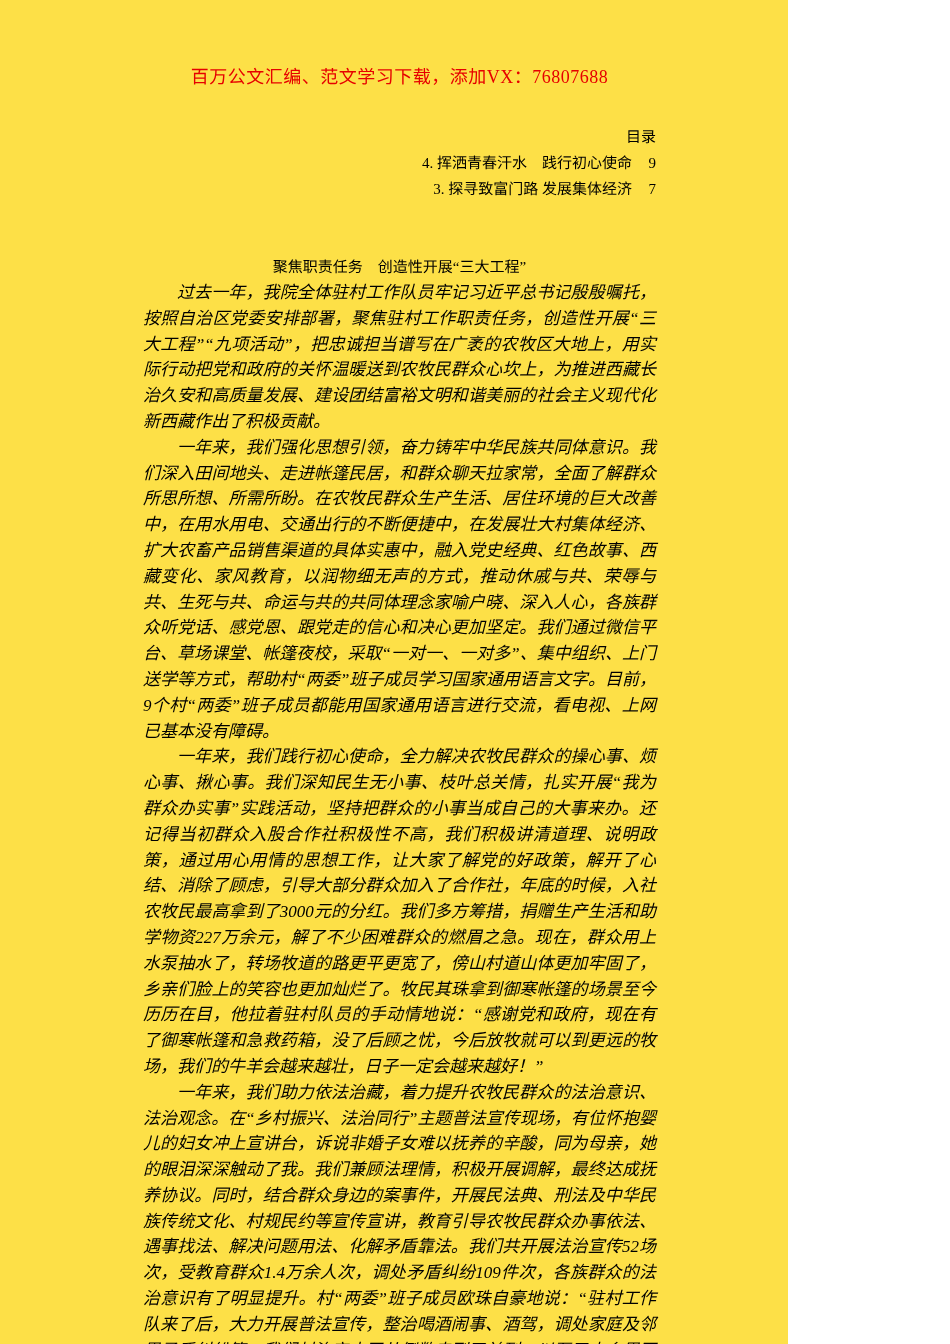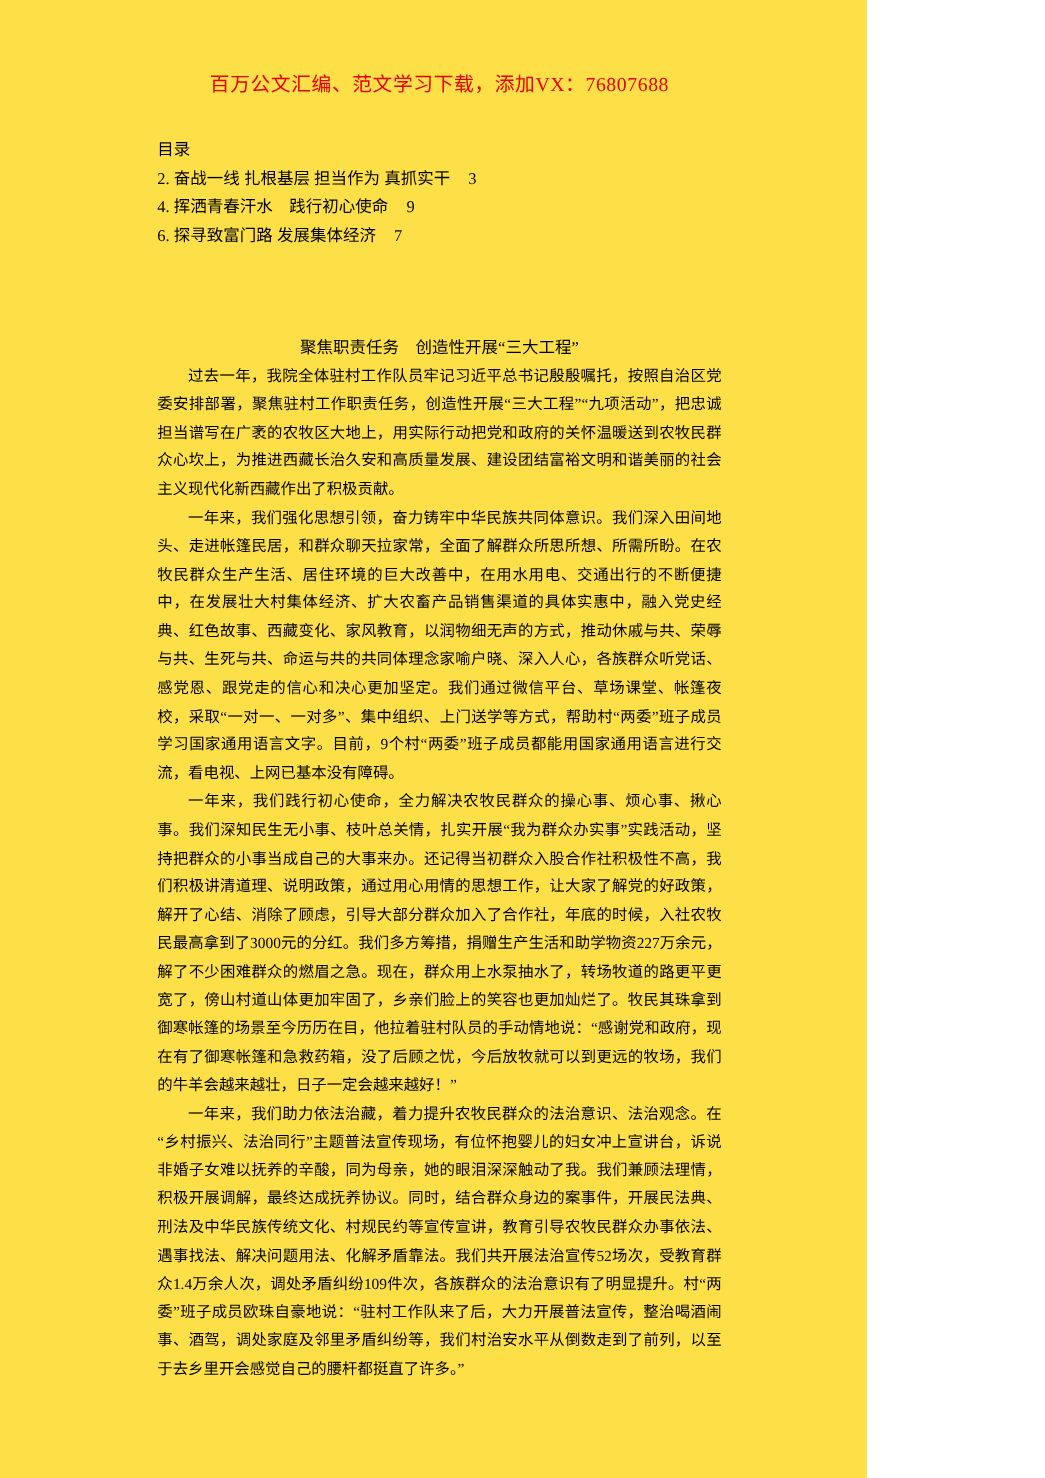--- a/index.html
+++ b/index.html
@@ -26,67 +26,66 @@
     color: #e60000;
     font-size: 18px;
     line-height: 26px;
     letter-spacing: 0.5px;
     margin: 0 0 0 0;
   }
   .toc {
     margin-top: 34px;
     font-size: 15px;
     line-height: 26px;
+    text-align: right;
   }
   .toc-heading {
     margin: 0;
   }
   .toc-item {
     margin: 0;
     white-space: nowrap;
   }
   .toc-page {
     padding-left: 1.1em;
   }
   .article-title {
-    margin-top: 76px;
+    margin-top: 52px;
     text-align: center;
     font-size: 15px;
     line-height: 26px;
   }
   .article-body {
     margin-top: 0;
   }
   .article-body p {
     margin: 0;
-    font-size: 14px;
+    font-size: 17px;
     line-height: 25.8px;
     text-indent: 2em;
     text-align: justify;
     word-break: break-all;
+    font-style: italic;
   }
 </style>
 </head>
 <body>
 
 <div class="page">
 
   <div class="promo-banner" style="color: rgb(230, 0, 0);">百万公文汇编、范文学习下载，添加VX：76807688</div>
 
   <div class="toc">
     <div class="toc-heading">目录</div>
 
     <div class="toc-item">
-      <span>2. 奋战一线 扎根基层 担当作为 真抓实干</span><span class="toc-page">3</span>
-    </div>
-    <div class="toc-item">
       <span>4. 挥洒青春汗水　践行初心使命</span><span class="toc-page">9</span>
     </div>
     <div class="toc-item">
-      <span>6. 探寻致富门路 发展集体经济</span><span class="toc-page">7</span>
+      <span>3. 探寻致富门路 发展集体经济</span><span class="toc-page">7</span>
     </div>
   </div>
 
   <div class="article-title">聚焦职责任务　创造性开展“三大工程”</div>
 
   <div class="article-body">
     <p>过去一年，我院全体驻村工作队员牢记习近平总书记殷殷嘱托，按照自治区党委安排部署，聚焦驻村工作职责任务，创造性开展“三大工程”“九项活动”，把忠诚担当谱写在广袤的农牧区大地上，用实际行动把党和政府的关怀温暖送到农牧民群众心坎上，为推进西藏长治久安和高质量发展、建设团结富裕文明和谐美丽的社会主义现代化新西藏作出了积极贡献。</p>
     <p>一年来，我们强化思想引领，奋力铸牢中华民族共同体意识。我们深入田间地头、走进帐篷民居，和群众聊天拉家常，全面了解群众所思所想、所需所盼。在农牧民群众生产生活、居住环境的巨大改善中，在用水用电、交通出行的不断便捷中，在发展壮大村集体经济、扩大农畜产品销售渠道的具体实惠中，融入党史经典、红色故事、西藏变化、家风教育，以润物细无声的方式，推动休戚与共、荣辱与共、生死与共、命运与共的共同体理念家喻户晓、深入人心，各族群众听党话、感党恩、跟党走的信心和决心更加坚定。我们通过微信平台、草场课堂、帐篷夜校，采取“一对一、一对多”、集中组织、上门送学等方式，帮助村“两委”班子成员学习国家通用语言文字。目前，9个村“两委”班子成员都能用国家通用语言进行交流，看电视、上网已基本没有障碍。</p>
     <p>一年来，我们践行初心使命，全力解决农牧民群众的操心事、烦心事、揪心事。我们深知民生无小事、枝叶总关情，扎实开展“我为群众办实事”实践活动，坚持把群众的小事当成自己的大事来办。还记得当初群众入股合作社积极性不高，我们积极讲清道理、说明政策，通过用心用情的思想工作，让大家了解党的好政策，解开了心结、消除了顾虑，引导大部分群众加入了合作社，年底的时候，入社农牧民最高拿到了3000元的分红。我们多方筹措，捐赠生产生活和助学物资227万余元，解了不少困难群众的燃眉之急。现在，群众用上水泵抽水了，转场牧道的路更平更宽了，傍山村道山体更加牢固了，乡亲们脸上的笑容也更加灿烂了。牧民其珠拿到御寒帐篷的场景至今历历在目，他拉着驻村队员的手动情地说：“感谢党和政府，现在有了御寒帐篷和急救药箱，没了后顾之忧，今后放牧就可以到更远的牧场，我们的牛羊会越来越壮，日子一定会越来越好！”</p>
     <p>一年来，我们助力依法治藏，着力提升农牧民群众的法治意识、法治观念。在“乡村振兴、法治同行”主题普法宣传现场，有位怀抱婴儿的妇女冲上宣讲台，诉说非婚子女难以抚养的辛酸，同为母亲，她的眼泪深深触动了我。我们兼顾法理情，积极开展调解，最终达成抚养协议。同时，结合群众身边的案事件，开展民法典、刑法及中华民族传统文化、村规民约等宣传宣讲，教育引导农牧民群众办事依法、遇事找法、解决问题用法、化解矛盾靠法。我们共开展法治宣传52场次，受教育群众1.4万余人次，调处矛盾纠纷109件次，各族群众的法治意识有了明显提升。村“两委”班子成员欧珠自豪地说：“驻村工作队来了后，大力开展普法宣传，整治喝酒闹事、酒驾，调处家庭及邻里矛盾纠纷等，我们村治安水平从倒数走到了前列，以至于去乡里开会感觉自己的腰杆都挺直了许多。”</p>

